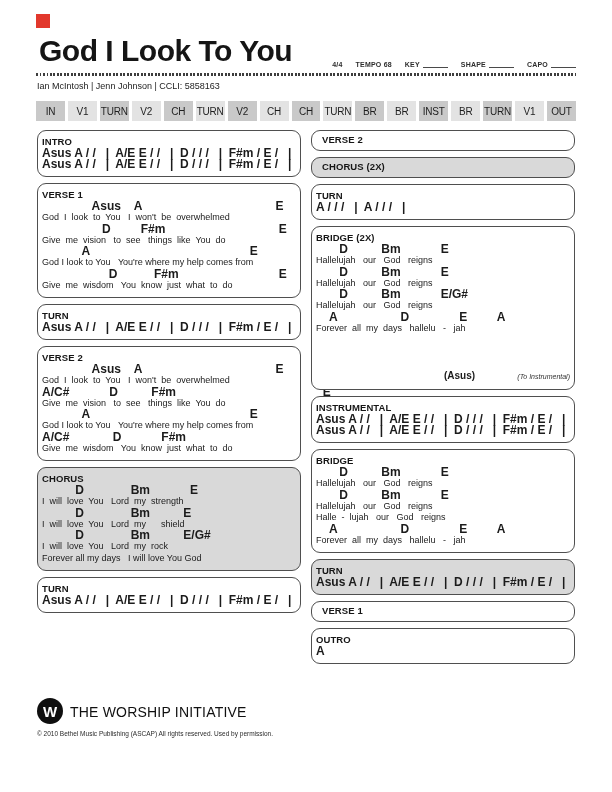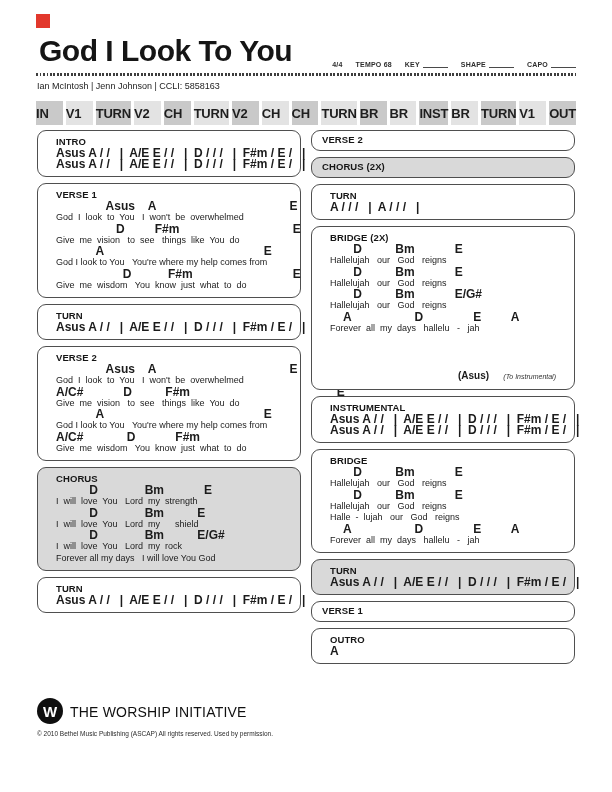--- a/index.html
+++ b/index.html
@@ -14,27 +14,27 @@
   .title{position:absolute;left:39px;top:36px;margin:0;font-size:30px;line-height:30px;
          font-weight:bold;letter-spacing:-0.5px;color:#151515;}
   .meta{position:absolute;right:36px;top:60px;display:flex;align-items:flex-end;gap:13px;
         font-size:7px;font-weight:bold;color:#2e2e2e;letter-spacing:0.2px;}
   .meta-field{display:flex;align-items:flex-end;}
   .blank{display:inline-block;width:25px;height:8px;border-bottom:1.2px solid #4a4a4a;margin-left:3px;}
   .dotted-rule{position:absolute;left:36px;right:36px;top:73px;height:3px;
         background:repeating-linear-gradient(90deg,#3d3d3d 0 1.8px,transparent 1.8px 3.5px);}
   .authors{position:absolute;left:37px;top:81px;font-size:9px;color:#222;}
   .song-map{position:absolute;left:36px;right:36px;top:101px;display:flex;gap:3px;}
-  .song-map .cell{flex:1;font-size:13px;font-weight:bold;letter-spacing:-0.2px;
+  .song-map .cell{flex:1;text-align:center;font-size:10px;font-weight:normal;letter-spacing:-0.2px;
         padding:5px 0 4px;background:var(--map-dark);color:#1e1e1e;}
   .song-map .cell.alt{background:var(--map-light);}
   .col{position:absolute;top:130px;width:264px;display:flex;flex-direction:column;gap:6px;}
   .col-left{left:37px;}
   .col-right{left:311px;}
-  .section{border:1.4px solid var(--border);border-radius:9px;padding:5px 18px 6px;background:#fff;}
+  .section{border:1.4px solid var(--border);border-radius:9px;padding:5px 4px 6px;background:#fff;}
   .section.shaded{background:var(--shaded);}
   .section.header-only{padding:3px 10px 4px;}
   .sec-header{font-size:9.5px;font-weight:bold;letter-spacing:0.1px;margin-bottom:1px;color:#161616;}
   .line{white-space:pre;}
   .line.chords{font-size:12px;font-weight:bold;line-height:11px;}
   .line.lyrics{font-size:9px;line-height:11.5px;}
   .line.note{display:flex;align-items:baseline;line-height:12px;}
   .note-bold{font-size:10px;font-weight:bold;margin-left:128px;margin-top:36px;}
   .note-italic{font-style:italic;font-size:7px;margin-left:auto;color:#333;}
   .logo{position:absolute;left:37px;top:698px;width:26px;height:26px;border-radius:50%;

